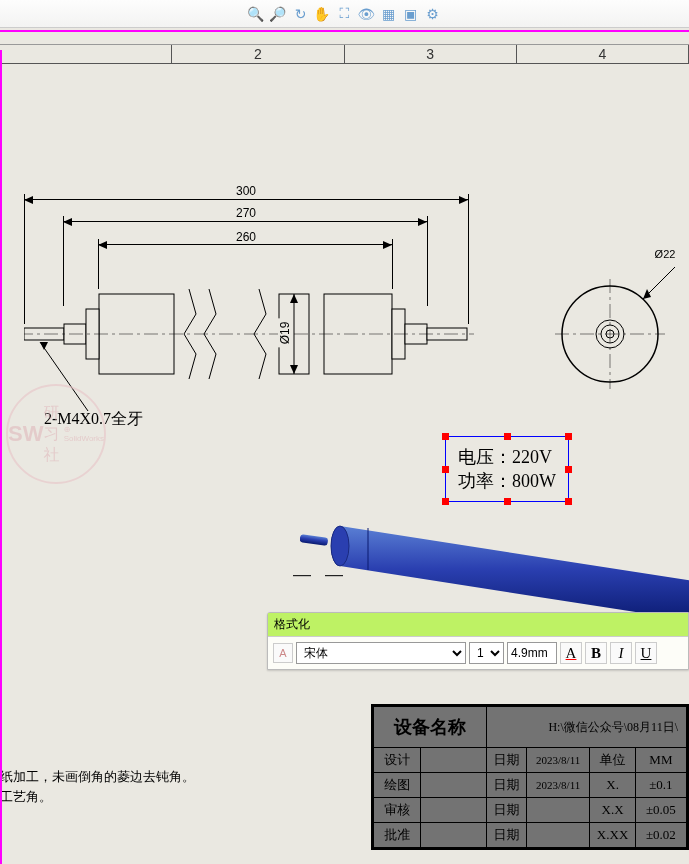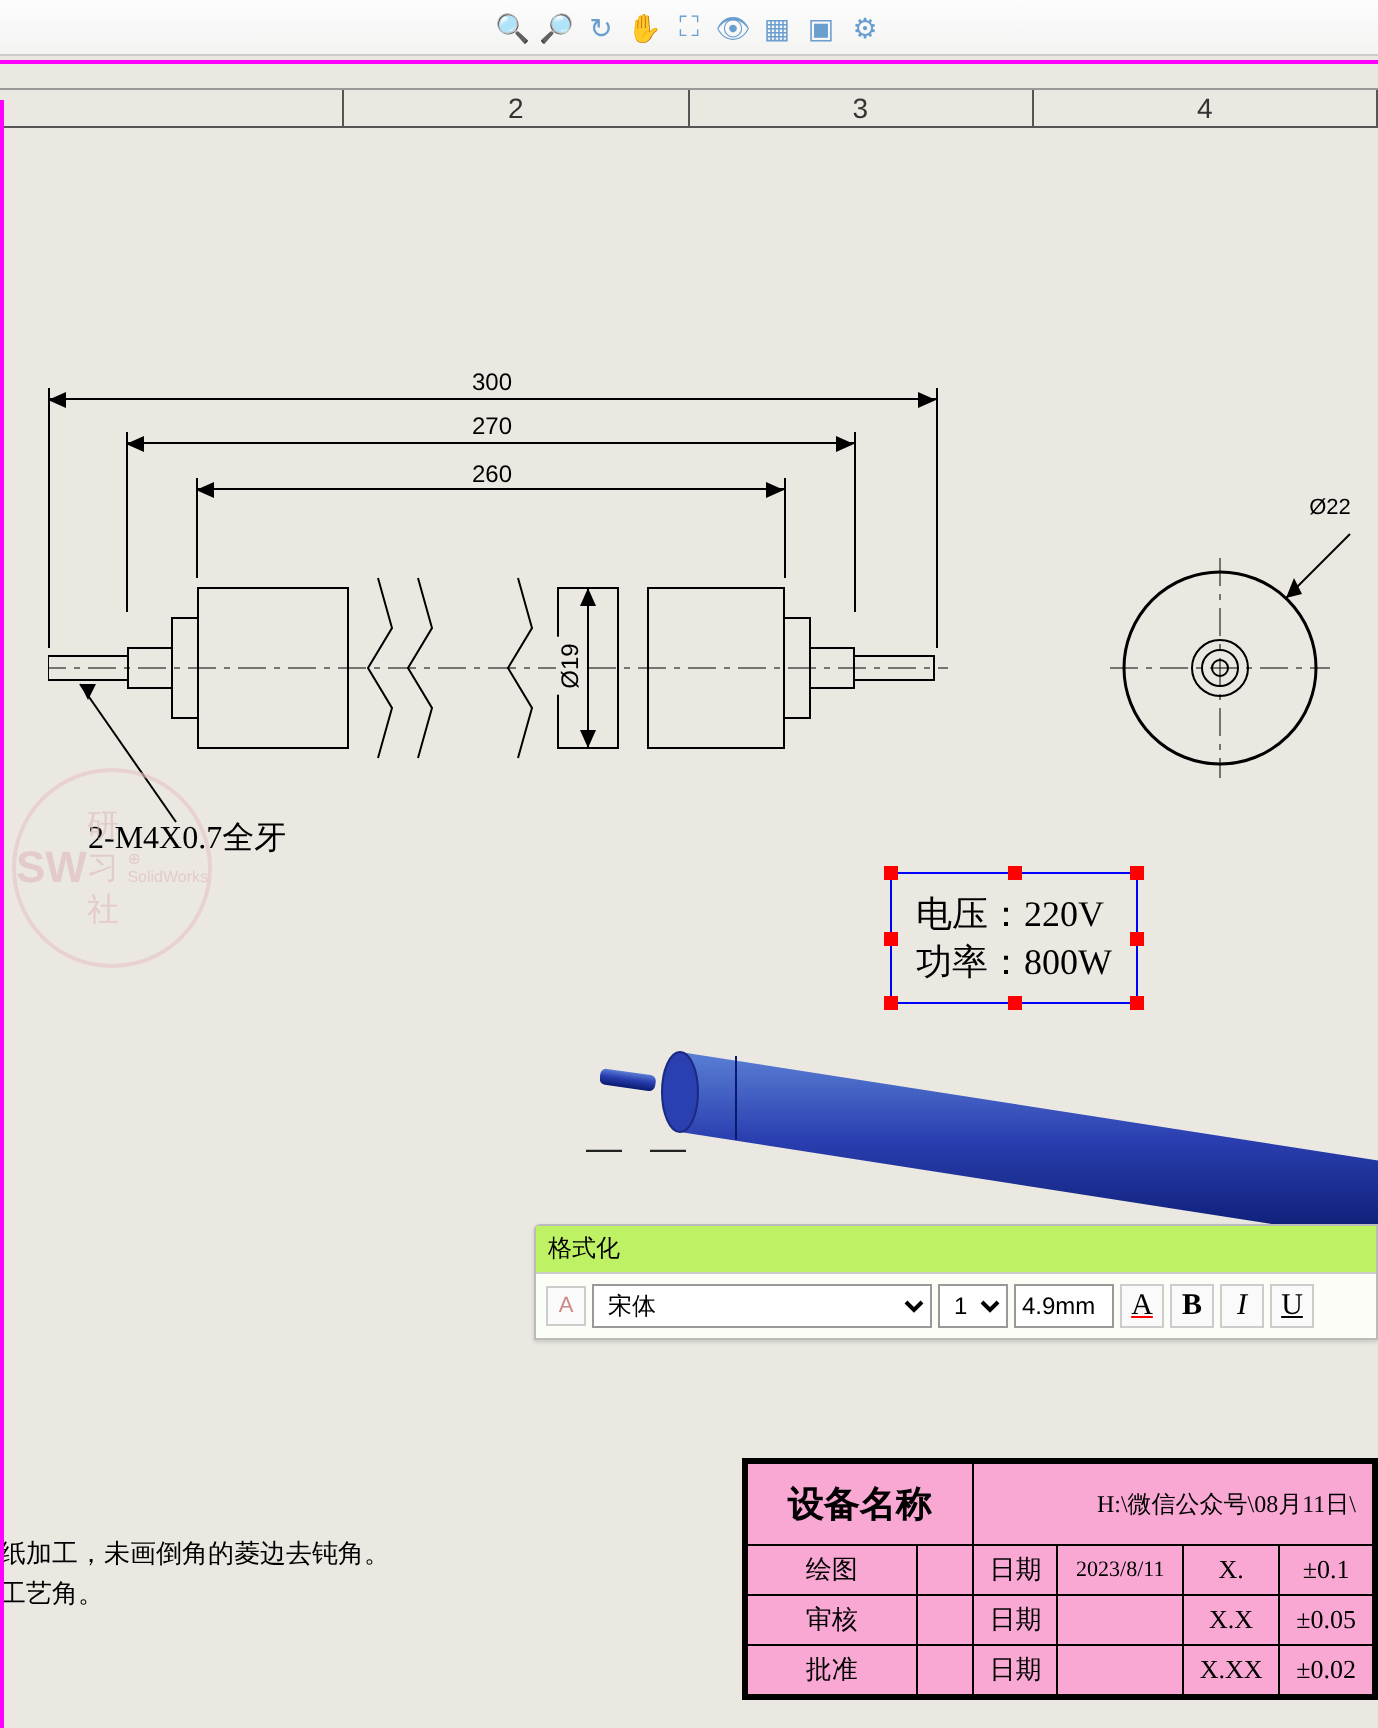--- a/index.html
+++ b/index.html
@@ -21,21 +21,21 @@
 .note-box .handle{position:absolute;width:7px;height:7px;background:#ff0000}
 .fmt-toolbar{position:absolute;left:267px;top:548px;right:0;background:#fdfdf8;border:1px solid #bbb;border-radius:3px 0 0 0;box-shadow:0 1px 2px rgba(0,0,0,.15)}
 .fmt-title{font-size:12px;background:#bef264;border-bottom:1px solid #ccc;padding:3px 6px}
 .fmt-row{display:flex;align-items:center;padding:5px;gap:3px}
 .fmt-row .ico{width:20px;height:20px;border:1px solid #ccc;background:#fafafa;display:flex;align-items:center;justify-content:center;font-size:11px}
 .fmt-row select,.fmt-row input{height:22px;border:1px solid #999;font-size:12px;padding:0 3px;background:#fff}
 .fmt-row .fontname{flex:1;max-width:170px}
 .fmt-row .fontsize{width:35px}
 .fmt-row .dim{width:50px}
 .fmt-row .style-btn{width:22px;height:22px;border:1px solid #ccc;background:#fafafa;display:flex;align-items:center;justify-content:center;font-family:"Times New Roman",serif;font-size:15px}
-.title-block{position:absolute;right:0;bottom:14px;border:2px solid #000;font-family:SimSun,serif;font-size:13px;background:#f9a8d4}
+.title-block{position:absolute;right:0;bottom:14px;border:2px solid #000;font-family:SimSun,serif;font-size:13px;background:#737373}
 .title-block table{border-collapse:collapse}
 .title-block td{border:1px solid #000;padding:3px 6px;text-align:center;height:22px;white-space:nowrap}
 .title-block .hdr{font-weight:bold;font-size:18px;padding:8px 20px}
 .tech-note{position:absolute;left:0;bottom:58px;font-size:13px;font-family:SimSun,serif;line-height:1.5}
 .roller{position:absolute}
 </style>
 </head>
 <body>
 
 <div class="top-toolbar">
@@ -191,20 +191,28 @@
   </div>
 
   <div class="title-block">
     <table>
       <tbody>
           <tr>
         <td class="hdr" colspan="2">设备名称</td>
         <td colspan="4" style="font-size:12px;text-align:right;padding:0 8px;width:200px">H:\微信公众号\08月11日\</td>
       </tr>
       <tr>
+        <td style="width:42px">设计</td>
+        <td style="width:58px"></td>
+        <td style="width:38px">日期</td>
+        <td style="width:62px;font-size:11px">2023/8/11</td>
+        <td style="width:42px">单位</td>
+        <td style="width:50px">MM</td>
+      </tr>
+      <tr>
         <td>绘图</td>
         <td></td>
         <td>日期</td>
         <td style="font-size:11px">2023/8/11</td>
         <td>X.</td>
         <td>±0.1</td>
       </tr>
       <tr>
         <td>审核</td>
         <td></td>

